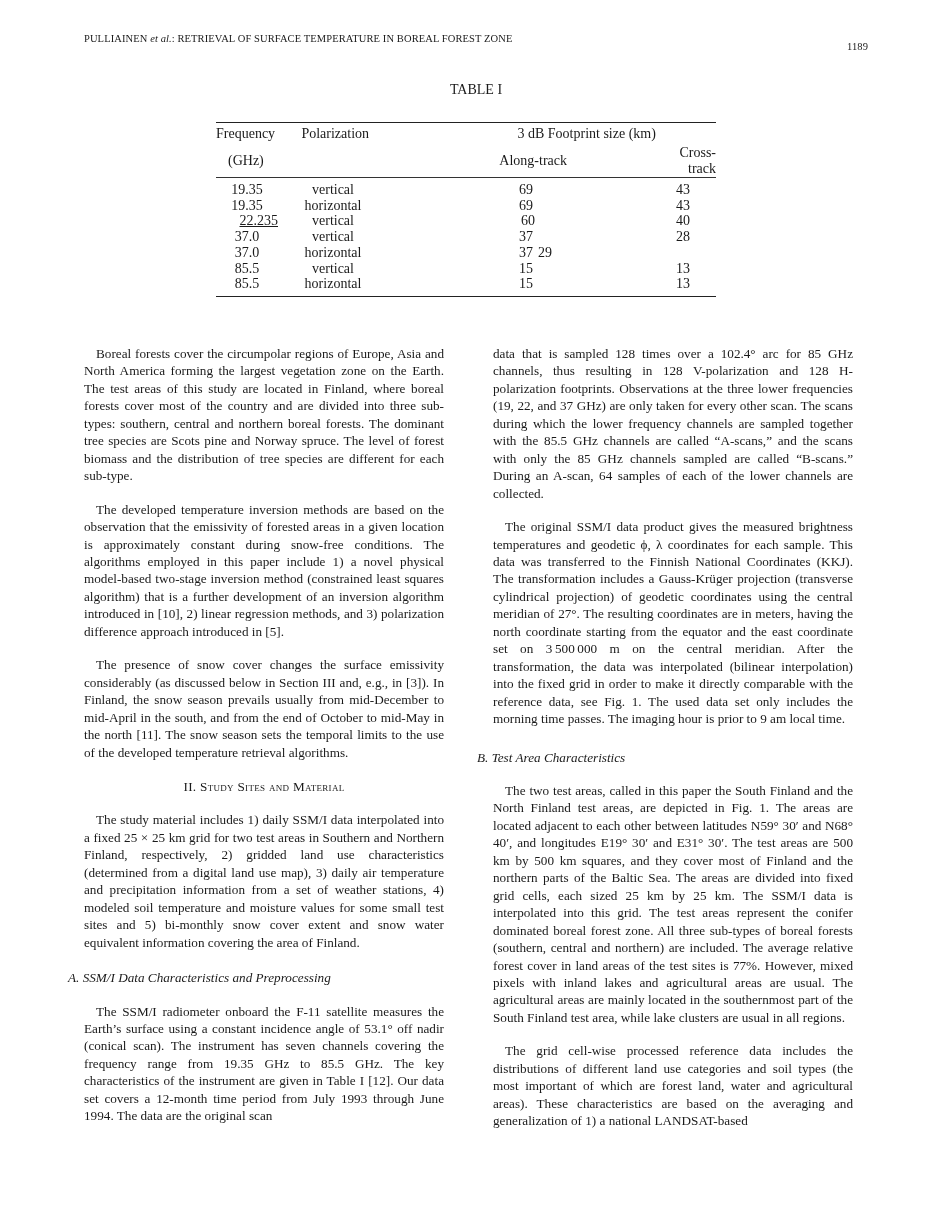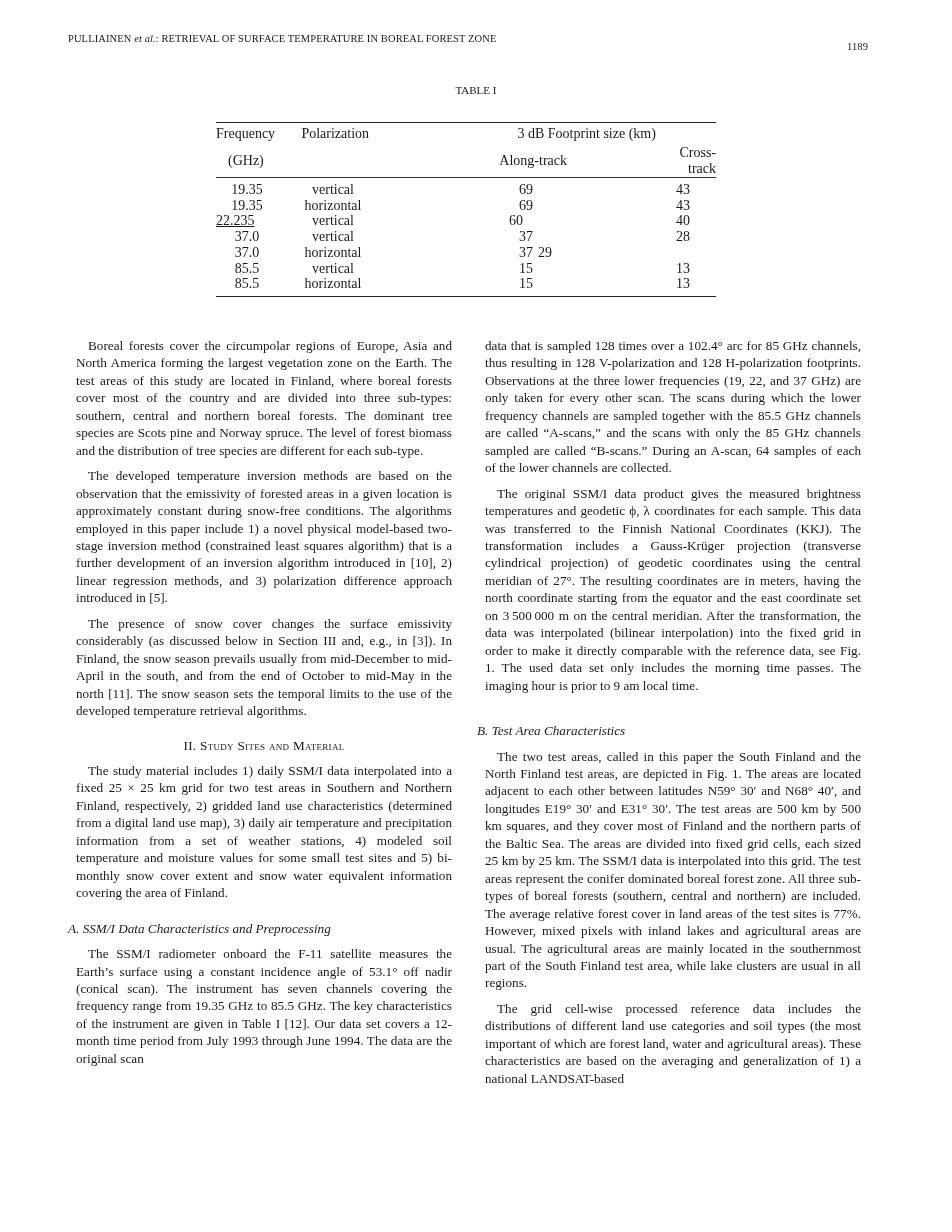--- a/index.html
+++ b/index.html
@@ -1,38 +1,38 @@
 <!DOCTYPE html>
 <html><head>
 <meta charset="utf-8">
 <style>
   html, body { margin: 0; padding: 0; background: #ffffff; }
   body { width: 952px; height: 1232px; position: relative; overflow: hidden;
          font-family: "Liberation Serif", "DejaVu Serif", serif; color: #1a1a1a; }
   .running-head { position: absolute; top: 33px; left: 68px; width: 800px; height: 16px;
                   font-size: 10.5px; letter-spacing: 0.1px; }
-  .running-head .title { position: absolute; left: 0; top: 0; text-align: center; }
+  .running-head .title { position: absolute; left: 16px; top: 0; text-align: center; }
   .running-head .title i { font-style: italic; }
   .running-head .pageno { position: absolute; right: 0; top: 8px; font-family: Liberation Serif, serif; }
   .table-caption { position: absolute; top: 83px; left: 0; width: 952px; text-align: center;
-                   font-size: 11px; line-height: 14px; }
+                   font-size: 14px; line-height: 14px; }
   .sc { font-variant: small-caps; }
   .table-wrap { position: absolute; top: 122px; left: 216px; width: 500px; }
   .rule-thick { border-top: 1.6px solid #222; }
   .rule-mid { border-top: 1.2px solid #333; }
   table.t { width: 500px; border-collapse: collapse; font-size: 14px; }
   table.t td, table.t th { padding: 0; font-weight: normal; }
   .hdr1 td { height: 22px; vertical-align: middle; }
   .hdr2 td { height: 28px; vertical-align: middle; }
   .body-row td { height: 15.7px; line-height: 15.7px; }
   .col { position: absolute; top: 329px; width: 392px; font-size: 13.2px; line-height: 17.45px;
          text-align: justify; hyphens: manual; }
   .col.left { left: 68px; }
   .col.right { left: 477px; }
-  .col p { margin: 8px; text-indent: 12px; }
+  .col p { margin: 16px; text-indent: 12px; }
   .sec-head { text-align: center; margin: 17px 0 6px 0; font-size: 13.2px; letter-spacing: 0.3px; }
   .sub-head { font-style: italic; margin: 18px 0 4px 0; text-indent: 0; }
 </style>
 </head>
 <body>
 
 <div class="running-head">
   <span class="title"><span>PULLIAINEN</span> <i>et al.</i><span>: RETRIEVAL OF SURFACE TEMPERATURE IN BOREAL FOREST ZONE</span></span>
   <span class="pageno">1189</span>
 </div>
@@ -67,23 +67,23 @@
       <td style="width:150px; text-align:right; padding-right:0;"><span style="display:inline-block; width:20px; text-align:center; margin-right:2px;">69</span></td>
       <td style="text-align:right; padding-right:26px !important;">43</td>
     </tr>
     <tr class="body-row">
       <td style="text-align:center;">19.35</td>
       <td style="text-align:center;">horizontal</td>
       <td style="text-align:right;"><span style="display:inline-block; width:20px; text-align:center; margin-right:2px;">69</span></td>
       <td style="text-align:right; padding-right:26px;">43</td>
     </tr>
     <tr class="body-row">
-      <td style="text-align:left;text-decoration:underline;">22.235</td>
+      <td style="text-align:right;text-decoration:underline;">22.235</td>
       <td style="text-align:center;">vertical</td>
-      <td style="text-align:right;"><span style="display:inline-block; width:20px; text-align:center; margin-right:12px;">60</span></td>
+      <td style="text-align:right;"><span style="display:inline-block; width:20px; text-align:center; margin-right:0;">60</span></td>
       <td style="text-align:right; padding-right:26px;">40</td>
     </tr>
     <tr class="body-row">
       <td style="text-align:center;">37.0</td>
       <td style="text-align:center;">vertical</td>
       <td style="text-align:right;"><span style="display:inline-block; width:20px; text-align:center; margin-right:2px;">37</span></td>
       <td style="text-align:right; padding-right:26px;">28</td>
     </tr>
     <tr class="body-row">
       <td style="text-align:center;">37.0</td>
@@ -114,16 +114,16 @@
   <p>The presence of snow cover changes the surface emissivity considerably (as discussed below in Section III and, e.g., in [3]). In Finland, the snow season prevails usually from mid-December to mid-April in the south, and from the end of October to mid-May in the north [11]. The snow season sets the temporal limits to the use of the developed temperature retrieval algorithms.</p>
   <div class="sec-head sc">II.  Study Sites and Material</div>
   <p>The study material includes 1) daily SSM/I data interpolated into a fixed 25 × 25 km grid for two test areas in Southern and Northern Finland, respectively, 2) gridded land use char­acteristics (determined from a digital land use map), 3) daily air temperature and precipitation information from a set of weather stations, 4) modeled soil temperature and moisture values for some small test sites and 5) bi-monthly snow cover extent and snow water equivalent information covering the area of Finland.</p>
   <div class="sub-head">A. SSM/I Data Characteristics and Preprocessing</div>
   <p>The SSM/I radiometer onboard the F-11 satellite measures the Earth’s surface using a constant incidence angle of 53.1° off nadir (conical scan). The instrument has seven channels covering the frequency range from 19.35 GHz to 85.5 GHz. The key characteristics of the instrument are given in Table I [12]. Our data set covers a 12-month time period from July 1993 through June 1994. The data are the original scan</p>
 </div>
 
 <div class="col right">
   <p style="text-indent:0;">data that is sampled 128 times over a 102.4° arc for 85 GHz channels, thus resulting in 128 V-polarization and 128 H-polarization footprints. Observations at the three lower frequencies (19, 22, and 37 GHz) are only taken for every other scan. The scans during which the lower frequency channels are sampled together with the 85.5 GHz channels are called “A-scans,” and the scans with only the 85 GHz channels sampled are called “B-scans.” During an A-scan, 64 samples of each of the lower channels are collected.</p>
   <p>The original SSM/I data product gives the measured bright­ness temperatures and geodetic ϕ, λ coordinates for each sample. This data was transferred to the Finnish National Coordinates (KKJ). The transformation includes a Gauss-Krüger projection (transverse cylindrical projection) of geo­detic coordinates using the central meridian of 27°. The resulting coordinates are in meters, having the north coordinate starting from the equator and the east coordinate set on 3 500 000 m on the central meridian. After the transformation, the data was interpolated (bilinear interpolation) into the fixed grid in order to make it directly comparable with the reference data, see Fig. 1. The used data set only includes the morning time passes. The imaging hour is prior to 9 am local time.</p>
-  <div class="sub-head" style="margin-top:28px;">B. Test Area Characteristics</div>
+  <div class="sub-head" style="margin-top:21px;">B. Test Area Characteristics</div>
   <p>The two test areas, called in this paper the South Finland and the North Finland test areas, are depicted in Fig. 1. The areas are located adjacent to each other between latitudes N59° 30′ and N68° 40′, and longitudes E19° 30′ and E31° 30′. The test areas are 500 km by 500 km squares, and they cover most of Finland and the northern parts of the Baltic Sea. The areas are divided into fixed grid cells, each sized 25 km by 25 km. The SSM/I data is interpolated into this grid. The test areas represent the conifer dominated boreal forest zone. All three sub-types of boreal forests (southern, central and northern) are included. The average relative forest cover in land areas of the test sites is 77%. However, mixed pixels with inland lakes and agricultural areas are usual. The agricultural areas are mainly located in the southernmost part of the South Finland test area, while lake clusters are usual in all regions.</p>
   <p>The grid cell-wise processed reference data includes the distributions of different land use categories and soil types (the most important of which are forest land, water and agricultural areas). These characteristics are based on the averaging and generalization of 1) a national LANDSAT-based</p>
 </div>
 
 </body></html>

